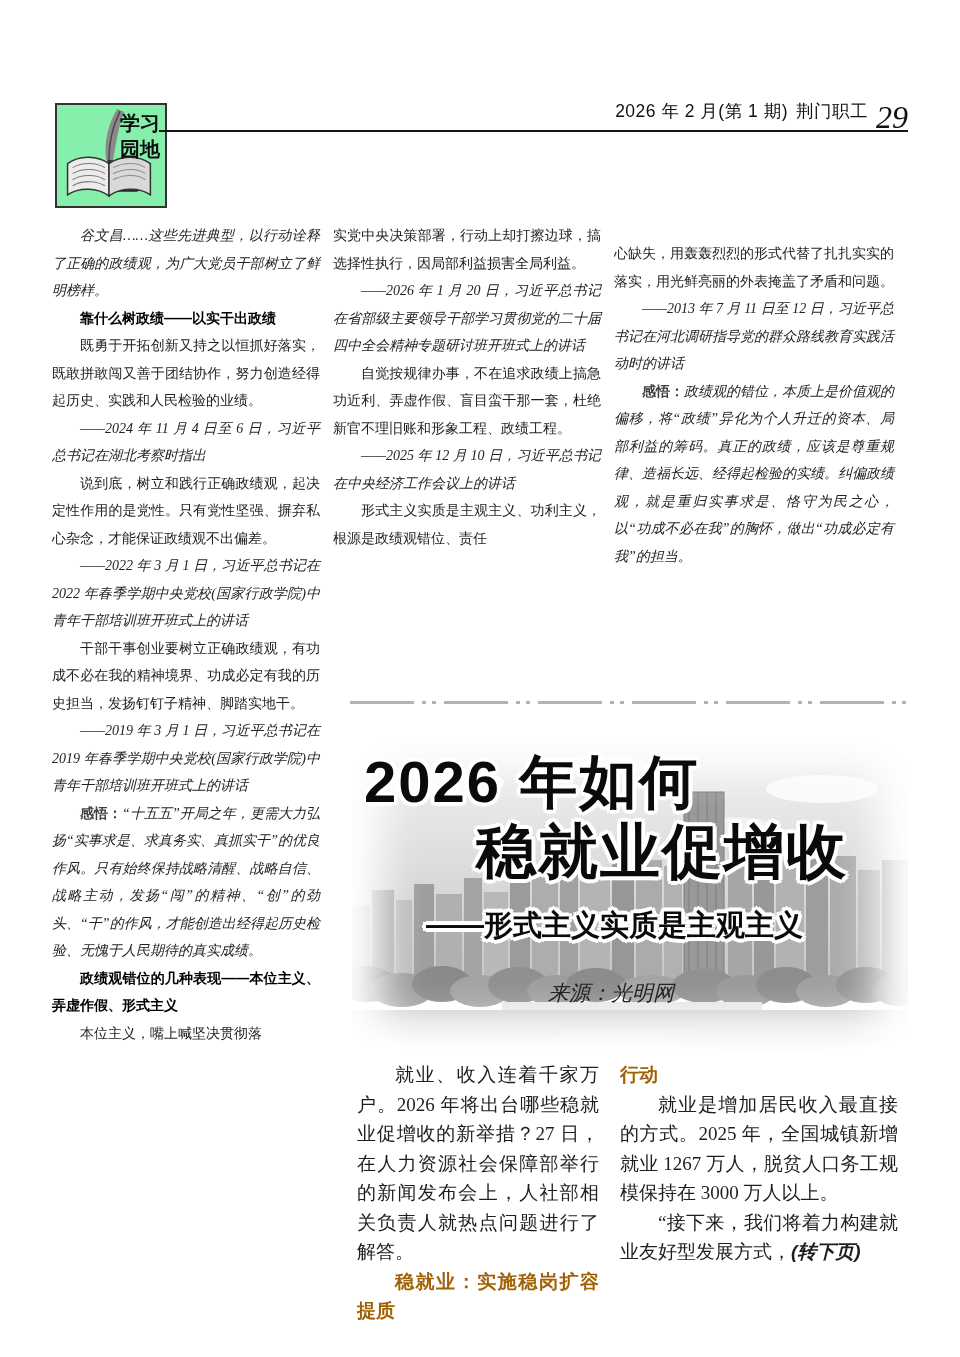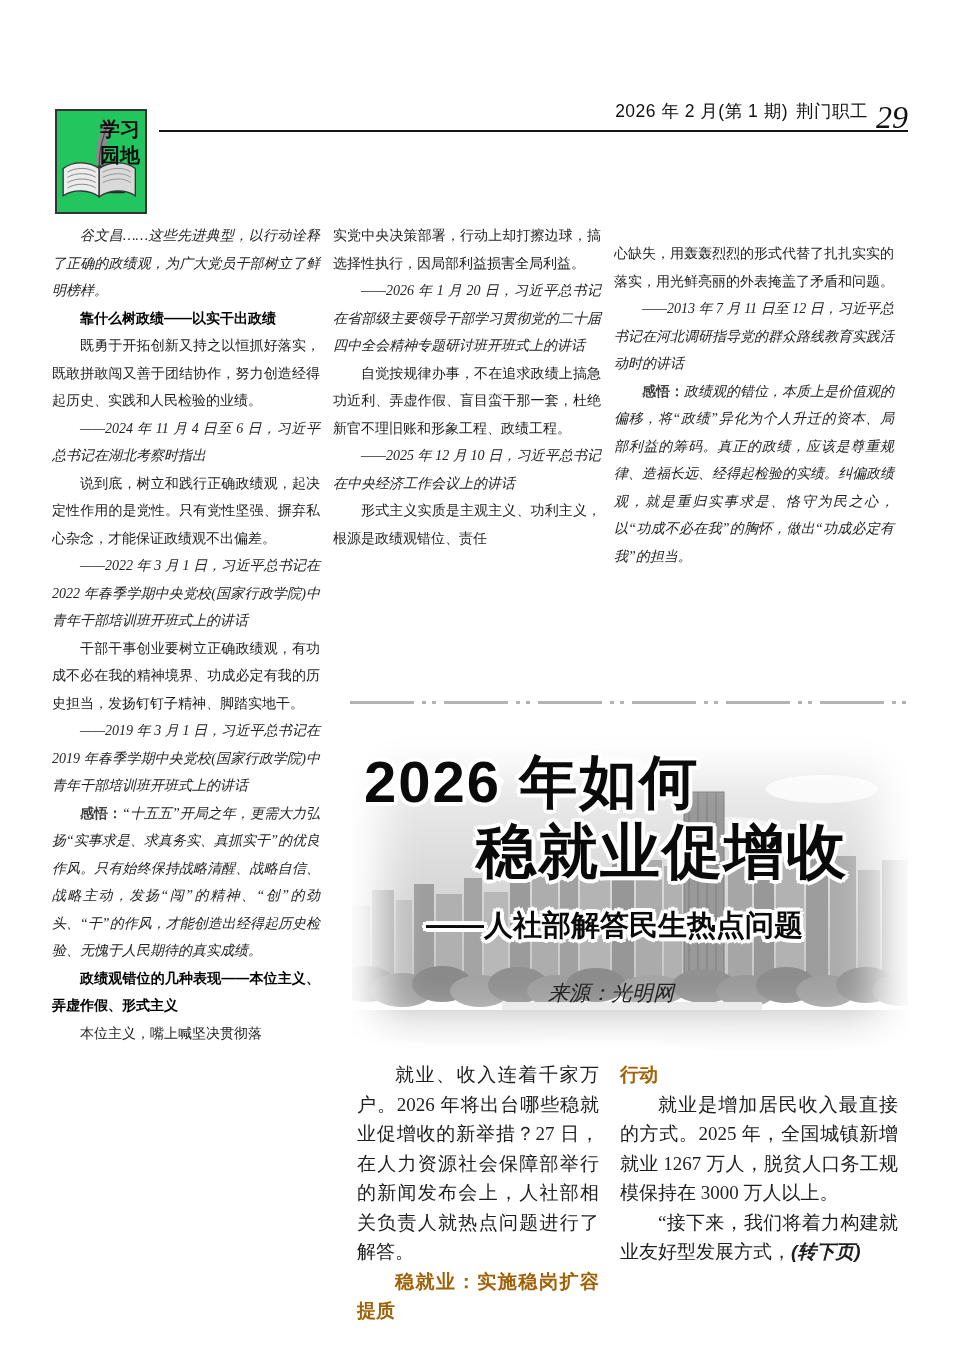--- a/index.html
+++ b/index.html
@@ -1,21 +1,21 @@
 <!DOCTYPE html>
 <html><head>
 <meta charset="utf-8">
 <style>
   html,body{margin:0;padding:0;background:#e9e9e9;}
   .page{position:relative;width:960px;height:1357px;background:#ffffff;overflow:hidden;
         font-family:"Liberation Serif",serif;color:#1e1e1e;}
 
   
-  .logo-box{position:absolute;left:55px;top:109px;width:92px;height:105px;
-            border:2px solid #333;box-sizing:border-box;background:#22c55e;}
+  .logo-box{position:absolute;left:55px;top:103px;width:112px;height:105px;
+            border:2px solid #333;box-sizing:border-box;background:#86efac;}
   .logo-art{position:absolute;left:0;top:0;width:100%;height:100%;}
   .logo-text{position:absolute;right:5px;top:5px;text-align:center;
              font-family:"Liberation Sans",sans-serif;font-weight:700;
              font-size:20px;line-height:26px;color:#0d0d0d;}
   .head-meta{position:absolute;top:99px;right:52px;display:flex;align-items:flex-start;gap:8px;
              font-family:"Liberation Sans",sans-serif;color:#111;}
   .head-issue,.head-journal{font-size:17.5px;letter-spacing:.5px;}
   .head-pageno{font-size:32px;font-style:italic;font-weight:400;font-family:"Liberation Serif",serif;}
   .head-rule{position:absolute;left:159px;top:130px;width:749px;height:2px;background:#151515;}
 
@@ -184,21 +184,21 @@
         </g>
         <rect x="150" y="268" width="260" height="12" fill="#e7e7e7"></rect>
         <rect x="0" y="276" width="556" height="44" fill="url(#grass)"></rect>
         <ellipse cx="120" cy="300" rx="90" ry="10" fill="#dcdcdc" opacity="0.7"></ellipse>
         <ellipse cx="420" cy="306" rx="110" ry="11" fill="#d8d8d8" opacity="0.6"></ellipse>
       </svg>
     </div>
     <div class="vignette"></div>
     <div class="f-title f-title1 outline-w">2026 年如何</div>
     <div class="f-title f-title2 outline-w">稳就业促增收</div>
-    <div class="f-sub outline-w">——人社部解答民生热点问题</div>
+    <div class="f-sub outline-w">——形式主义实质是主观主义</div>
     <div class="f-src">来源：光明网</div>
   </div>
 
   <div class="bcol bcol-left">
     <p>就业、收入连着千家万户。2026 年将出台哪些稳就业促增收的新举措？27 日，在人力资源社会保障部举行的新闻发布会上，人社部相关负责人就热点问题进行了解答。</p>
     <p class="heading">稳就业：实施稳岗扩容提质</p>
   </div>
   <div class="bcol bcol-right">
     <p class="heading noindent">行动</p>
     <p>就业是增加居民收入最直接的方式。2025 年，全国城镇新增就业 1267 万人，脱贫人口务工规模保持在 3000 万人以上。</p>

